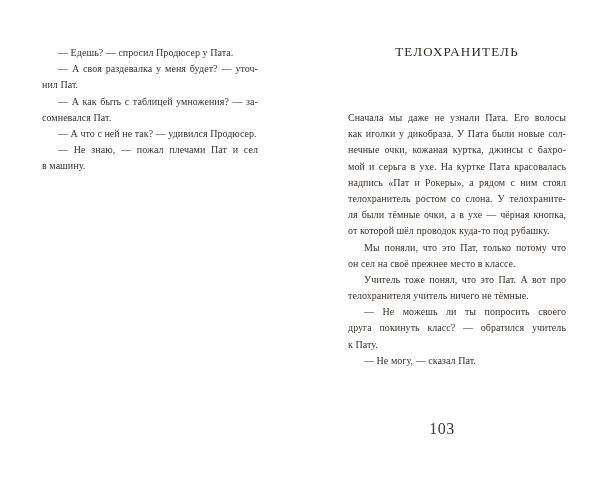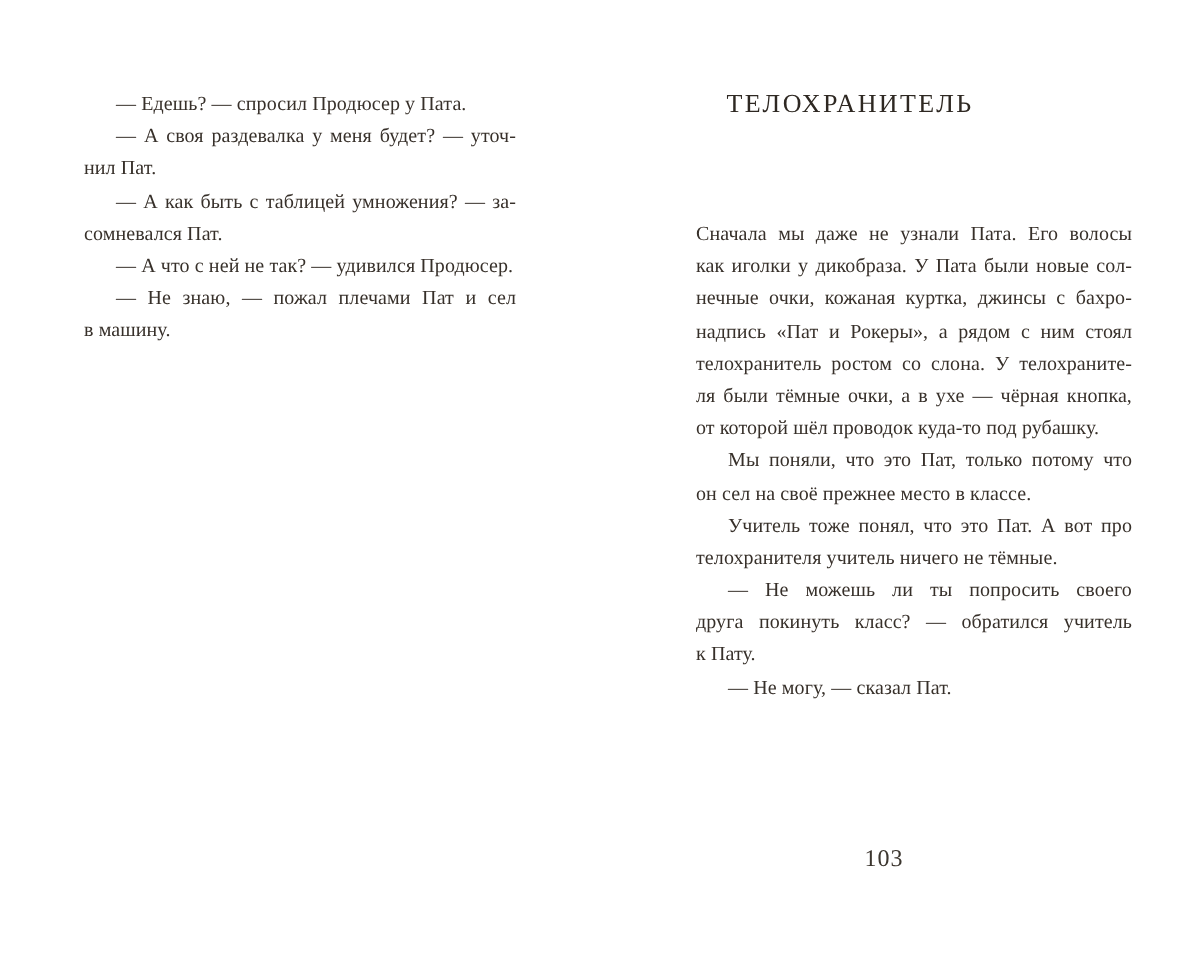--- a/index.html
+++ b/index.html
@@ -54,36 +54,36 @@
   .line.just {
     white-space: normal;
     overflow: hidden;
     text-align: justify;
     text-align-last: justify;
     text-justify: inter-word;
     word-spacing: -0.6px;
   }
   .chapter-title {
     position: absolute;
-    left: 16px;
+    left: 48px;
     top: 44px;
     width: 218px;
     text-align: center;
     font-size: 13px;
     line-height: 16px;
     letter-spacing: 1.2px;
     color: var(--title);
   }
   .page-number {
     position: absolute;
     left: 33px;
     top: 423px;
     width: 218px;
     text-align: center;
-    font-size: 12px;
+    font-size: 16px;
     line-height: 12px;
     letter-spacing: 0.5px;
     color: var(--pagenum);
   }
 </style>
 </head>
 <body>
 
 <div class="canvas">
 
@@ -99,20 +99,21 @@
         <div class="line">в машину.</div>
       </div>
   </div>
 
   <div class="page page-right">
     <div class="chapter-title">ТЕЛОХРАНИТЕЛЬ</div>
     <div class="body-text right-block">
         <div class="line just">Сначала мы даже не узнали Пата. Его волосы</div>
         <div class="line just">как иголки у дикобраза. У Пата были новые сол-</div>
         <div class="line just">нечные очки, кожаная куртка, джинсы с бахро-</div>
+        <div class="line just">мой и серьга в ухе. На куртке Пата красовалась</div>
         <div class="line just">надпись «Пат и Рокеры», а рядом с ним стоял</div>
         <div class="line just">телохранитель ростом со слона. У телохраните-</div>
         <div class="line just">ля были тёмные очки, а в ухе — чёрная кнопка,</div>
         <div class="line">от которой шёл проводок куда-то под рубашку.</div>
         <div class="line indent just">Мы поняли, что это Пат, только потому что</div>
         <div class="line">он сел на своё прежнее место в классе.</div>
         <div class="line indent just">Учитель тоже понял, что это Пат. А вот про</div>
         <div class="line">телохранителя учитель ничего не тёмные.</div>
         <div class="line indent just">— Не можешь ли ты попросить своего</div>
         <div class="line just">друга покинуть класс? — обратился учитель</div>

